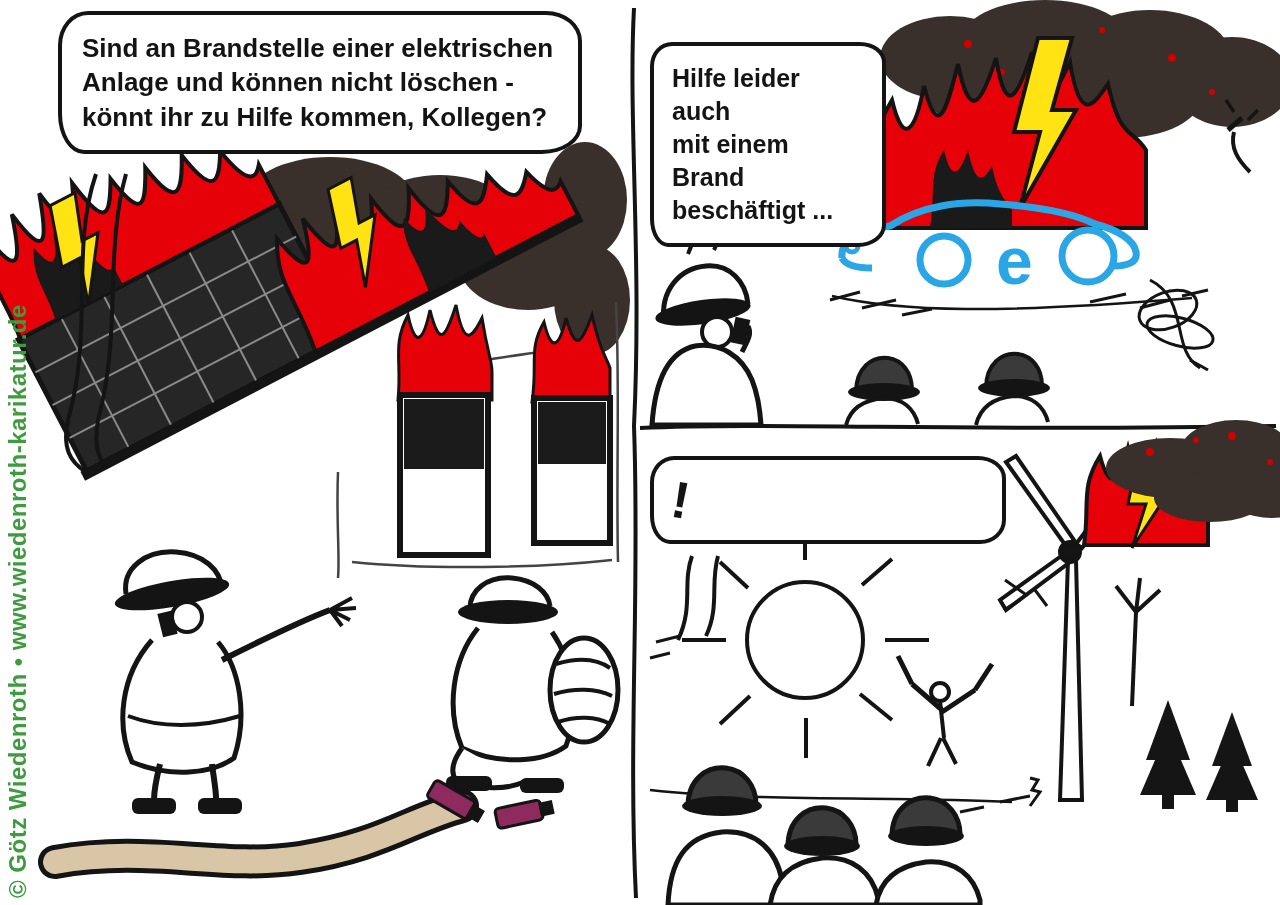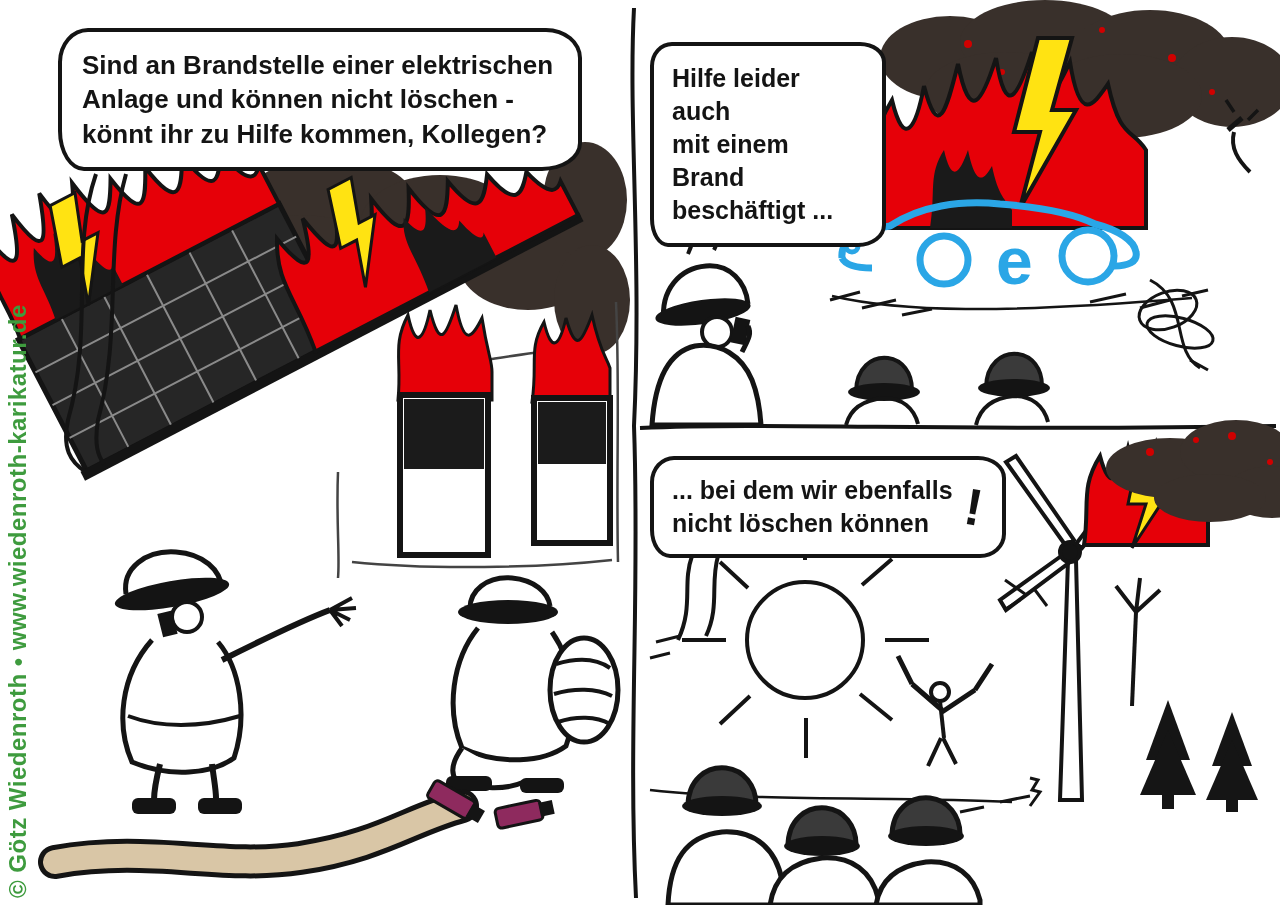--- a/index.html
+++ b/index.html
@@ -6,21 +6,21 @@
   .canvas{
     position:relative;width:1280px;height:905px;background:#ffffff;overflow:hidden;
     font-family:"Liberation Sans", sans-serif;
   }
   svg.art{position:absolute;left:0;top:0;width:1280px;height:905px;}
   .bubble{
     position:absolute;background:#ffffff;border:4px solid #141414;color:#141414;
     font-weight:bold;line-height:1.32;box-sizing:border-box;
   }
   .bubble-1{
-    left:58px;top:28px;width:524px;font-size:26px;padding:16px 20px;
+    left:58px;top:11px;width:524px;font-size:26px;padding:16px 20px;
     border-radius:30px 36px 40px 26px / 34px 30px 28px 40px;white-space:pre-line;
   }
   .bubble-2{
     left:650px;top:42px;width:236px;font-size:25px;padding:16px 18px;
     border-radius:22px 26px 28px 18px / 24px 20px 22px 28px;white-space:pre-line;
   }
   .bubble-3{
     left:650px;top:456px;width:356px;font-size:25px;padding:14px 18px;
     border-radius:24px 28px 26px 20px / 26px 22px 24px 28px;
     display:flex;align-items:center;gap:12px;
@@ -314,20 +314,18 @@
 
 <div class="bubble bubble-1">Sind an Brandstelle einer elektrischen
 Anlage und können nicht löschen -
 könnt ihr zu Hilfe kommen, Kollegen?</div>
 
 <div class="bubble bubble-2">Hilfe leider auch
 mit einem Brand
 beschäftigt ...</div>
 
 <div class="bubble bubble-3">
-  <span class="speech-text">... bei dem wir ebenfalls
-nicht löschen können</span>
   <span class="excl">!</span>
 </div>
 
 <div class="watermark">© Götz Wiedenroth • www.wiedenroth-karikatur.de</div>
 
 </div>
 
 </body></html>

